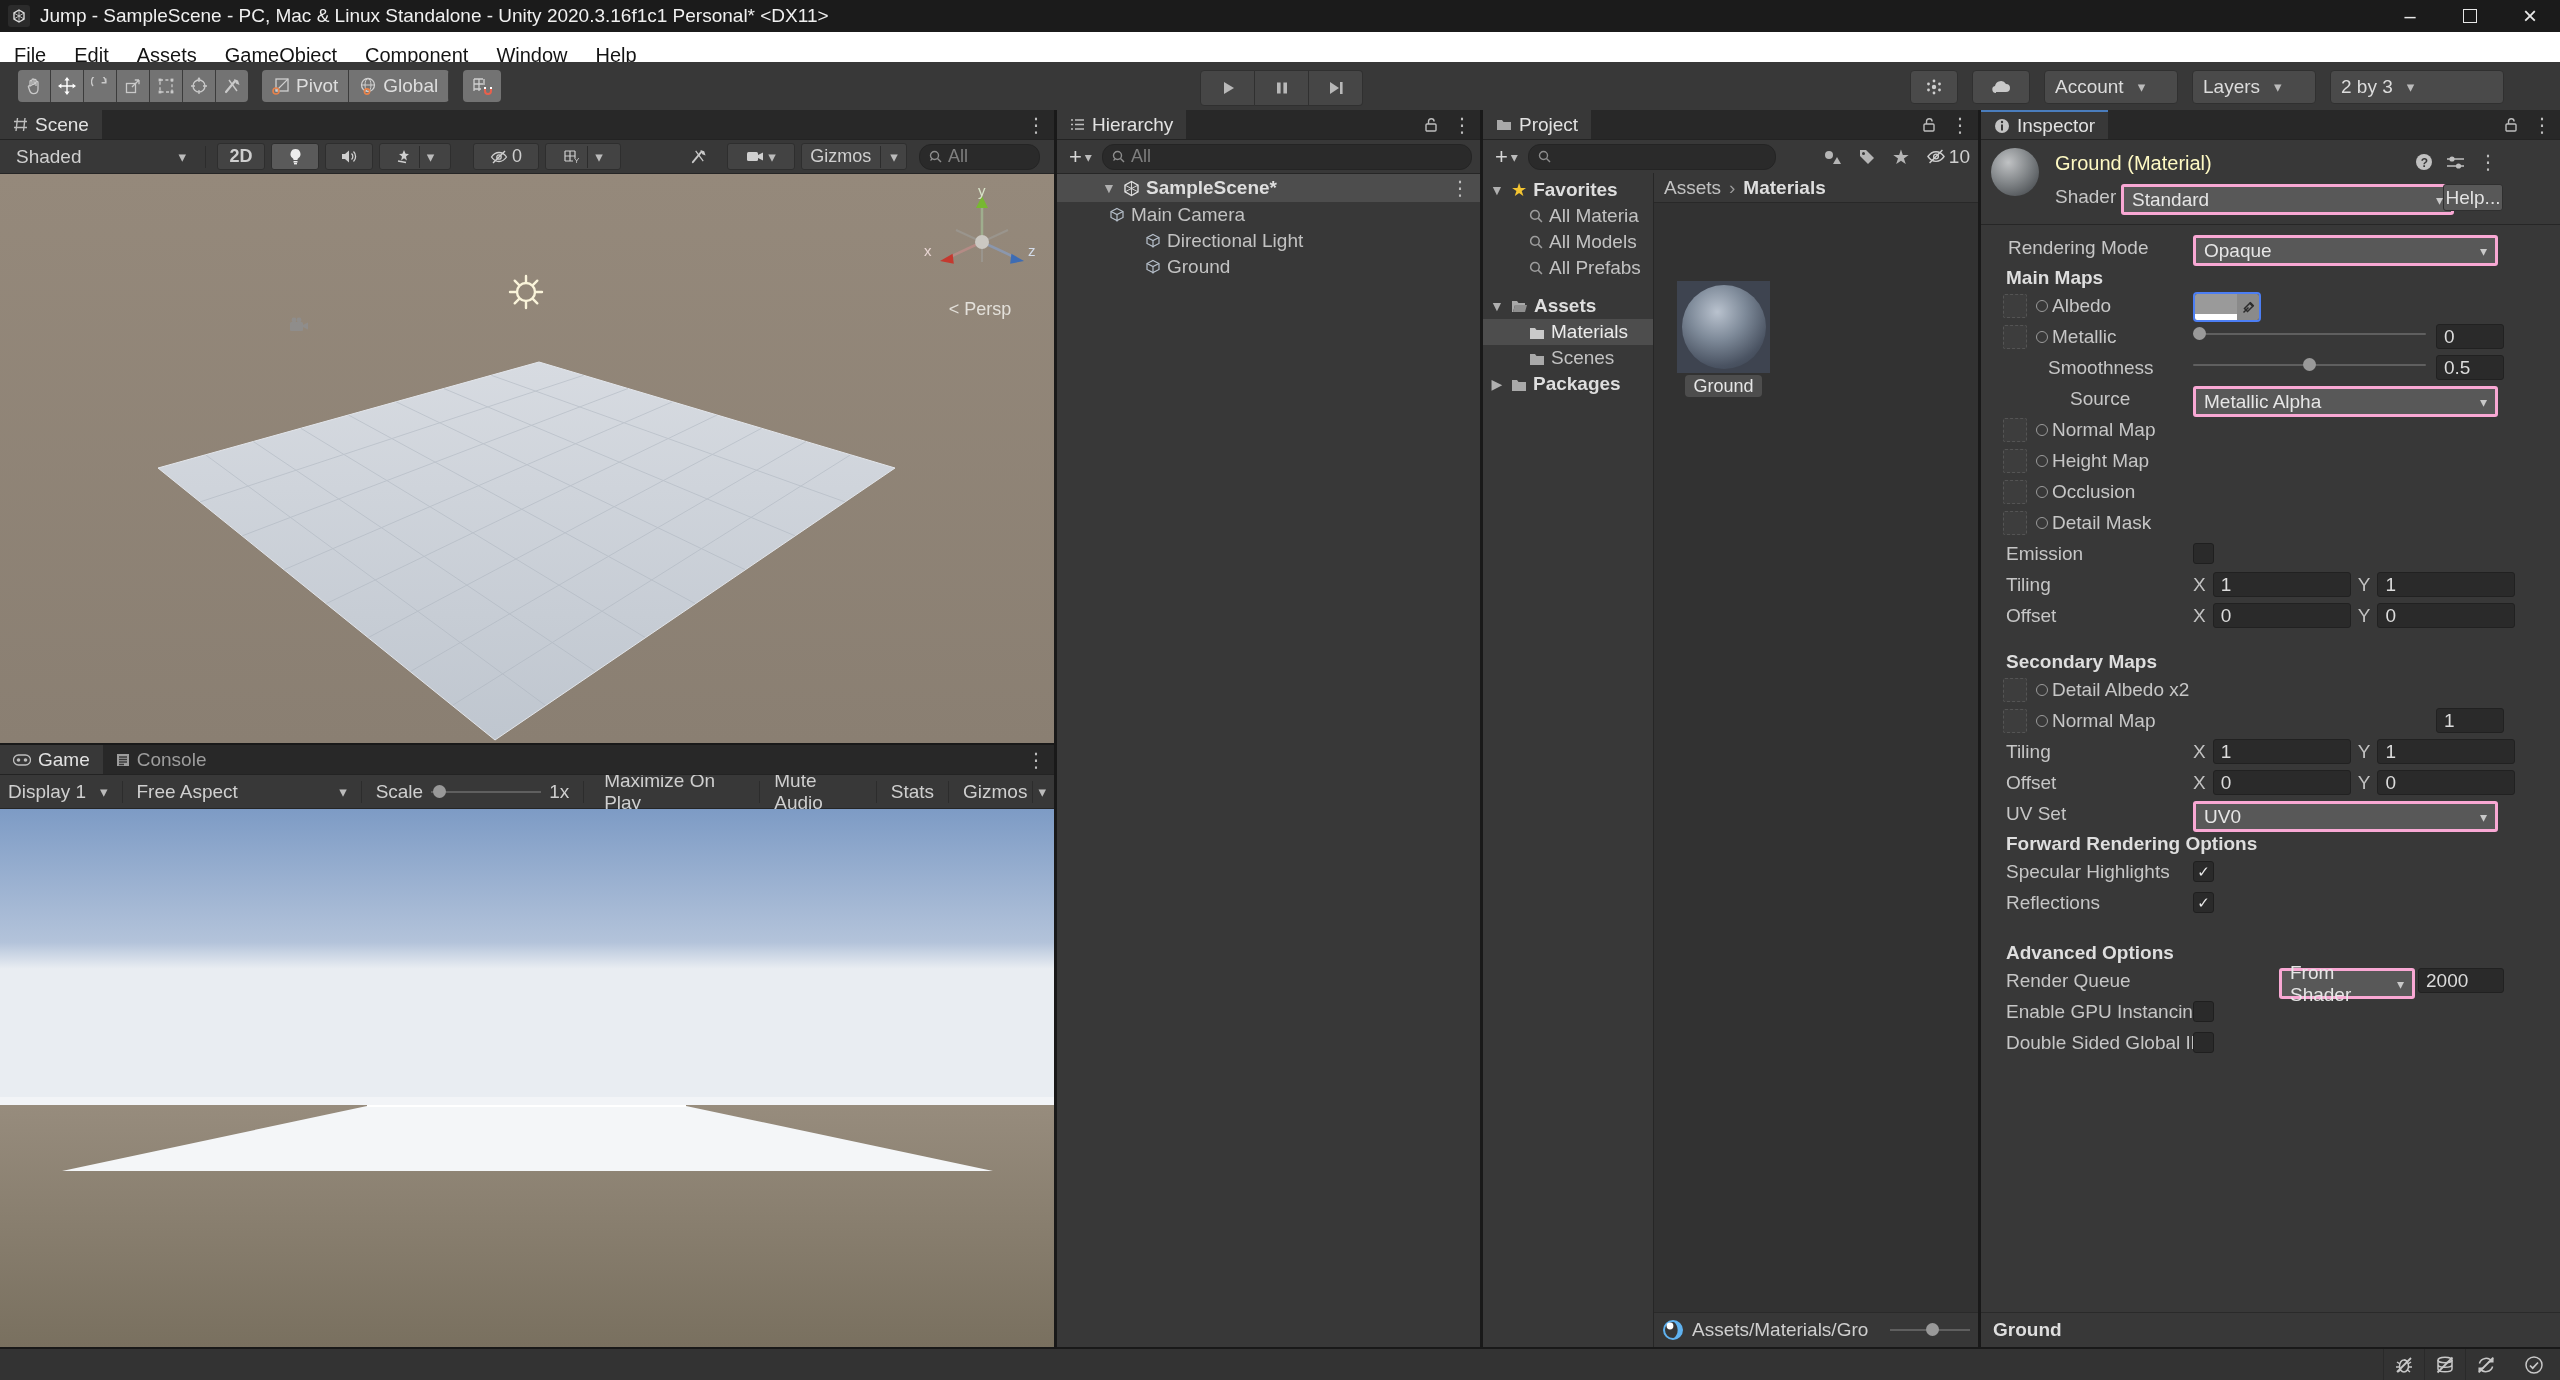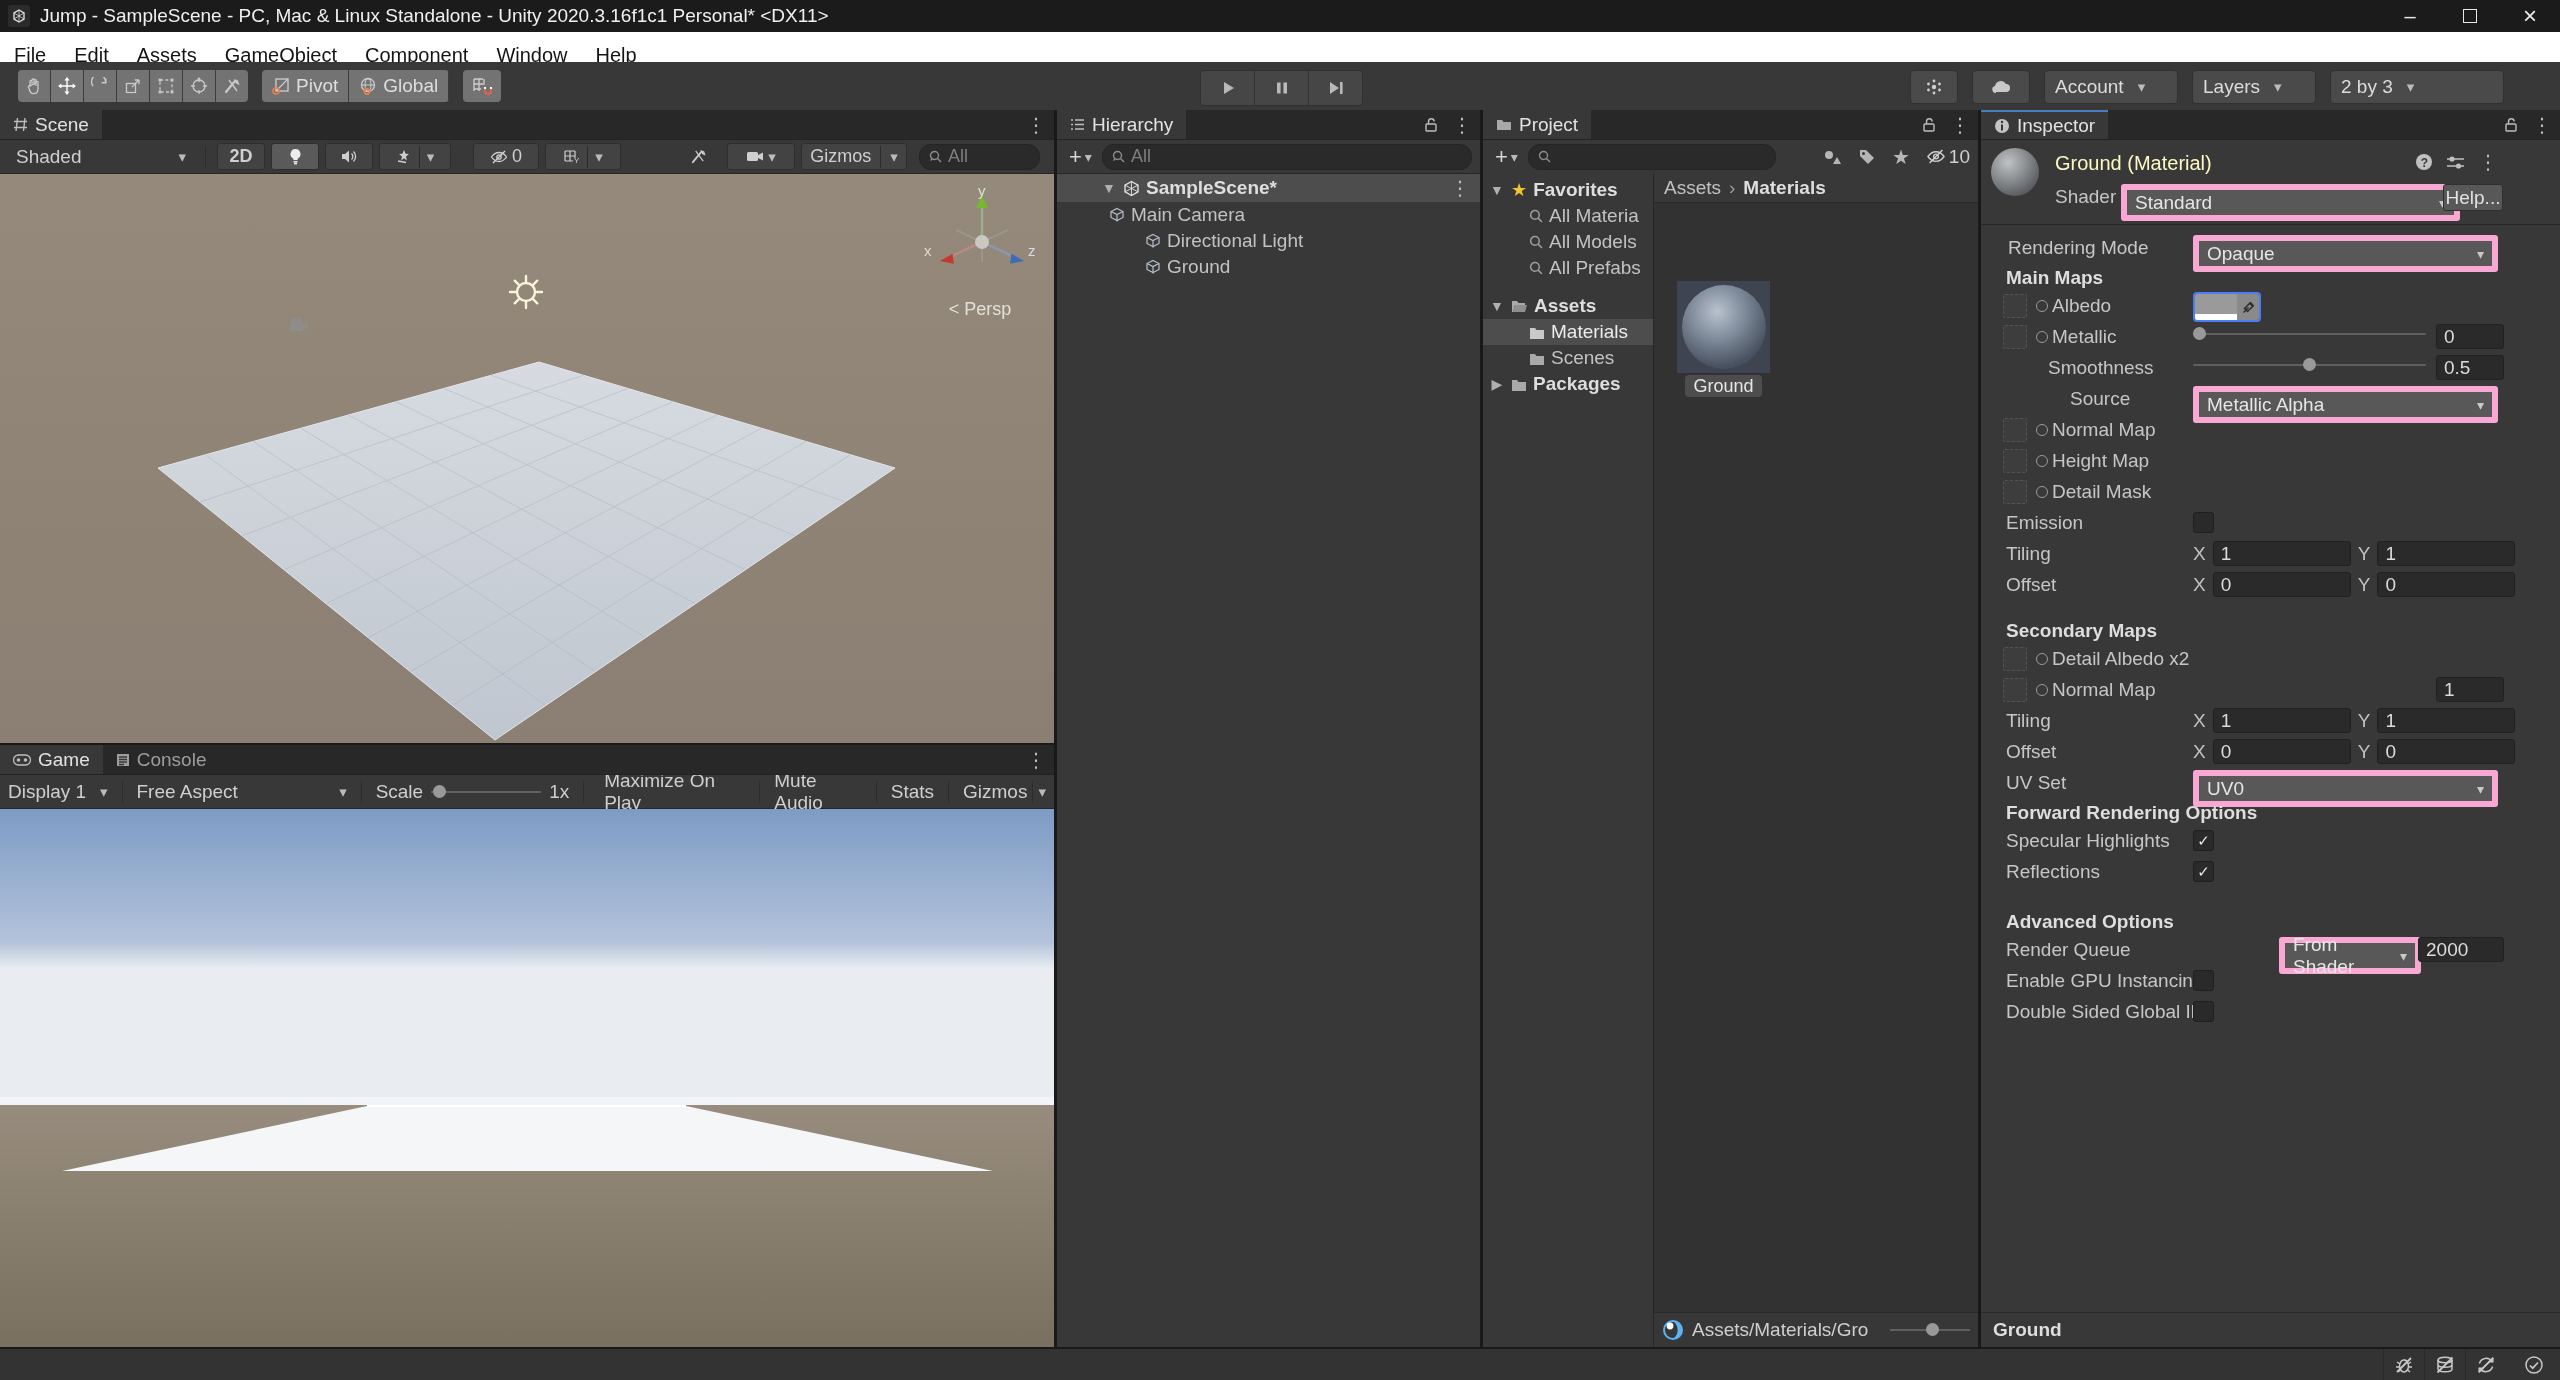--- a/index.html
+++ b/index.html
@@ -48,21 +48,21 @@
   .hrow{height:26px;display:flex;align-items:center;gap:6px;padding-left:6px;}
   .hrow.sel{background:#4d4d4d;color:#ececec;}
   .tri{width:16px;text-align:center;color:#b0b0b0;font-size:14px;flex:none;}
   .bold{font-weight:bold;color:#dedede;}
   
   .irow{position:relative;height:31px;}
   .ilabel{position:absolute;left:27px;top:5px;color:#c6c6c6;white-space:nowrap;}
   .ihdr{height:27px;position:relative;}
   .ihdr span{position:absolute;left:25px;top:4px;font-weight:bold;color:#dedede;}
   .ictrl{position:absolute;left:212px;right:62px;top:3px;height:25px;}
-  .dd{height:25px;background:#585858;border:6px solid #f9a8d4;border-radius:3px;display:flex;align-items:center;padding:0 8px;color:#e6e6e6;}
+  .dd{height:25px;background:#585858;border:3px solid #f9a8d4;border-radius:3px;display:flex;align-items:center;padding:0 8px;color:#e6e6e6;}
   .dd .arr{margin-left:auto;color:#c9c9c9;font-size:14px;}
   .field{height:23px;background:#2a2a2a;border:1px solid #212121;border-radius:3px;display:flex;align-items:center;padding:0 7px;color:#dcdcdc;}
   .slider{position:absolute;top:12px;height:2px;background:#5f5f5f;border-radius:1px;}
   .knob{position:absolute;top:-6px;width:13px;height:13px;border-radius:50%;background:#999;}
   .texslot{position:absolute;left:22px;top:4px;width:22px;height:22px;border:1px dashed #545454;border-radius:2px;background:#3d3d3d;}
   .pick{position:absolute;left:55px;top:10px;width:10px;height:10px;border:1.5px solid #9a9a9a;border-radius:50%;}
   .texlabel{position:absolute;left:71px;top:5px;color:#c6c6c6;white-space:nowrap;}
   .cb{width:19px;height:19px;background:#2a2a2a;border:1px solid #1f1f1f;border-radius:3px;display:flex;align-items:center;justify-content:center;color:#eaeaea;font-size:15px;}
   .xy{position:absolute;display:flex;align-items:center;gap:7px;}
   
@@ -778,20 +778,25 @@
         <span class="texlabel">Normal Map</span>
       </div>
       <div class="irow">
         <span class="texslot"></span>
         <span class="pick"></span>
         <span class="texlabel">Height Map</span>
       </div>
       <div class="irow">
         <span class="texslot"></span>
         <span class="pick"></span>
+        <span class="texlabel">Occlusion</span>
+      </div>
+      <div class="irow">
+        <span class="texslot"></span>
+        <span class="pick"></span>
         <span class="texlabel">Detail Mask</span>
       </div>
 
       <div class="irow">
         <span class="ilabel" style="left:25px">Emission</span>
         <span class="cb abs" style="left:212px;top:5px"></span>
       </div>
 
       <div class="irow">
         <span class="ilabel" style="left:25px">Tiling</span>

